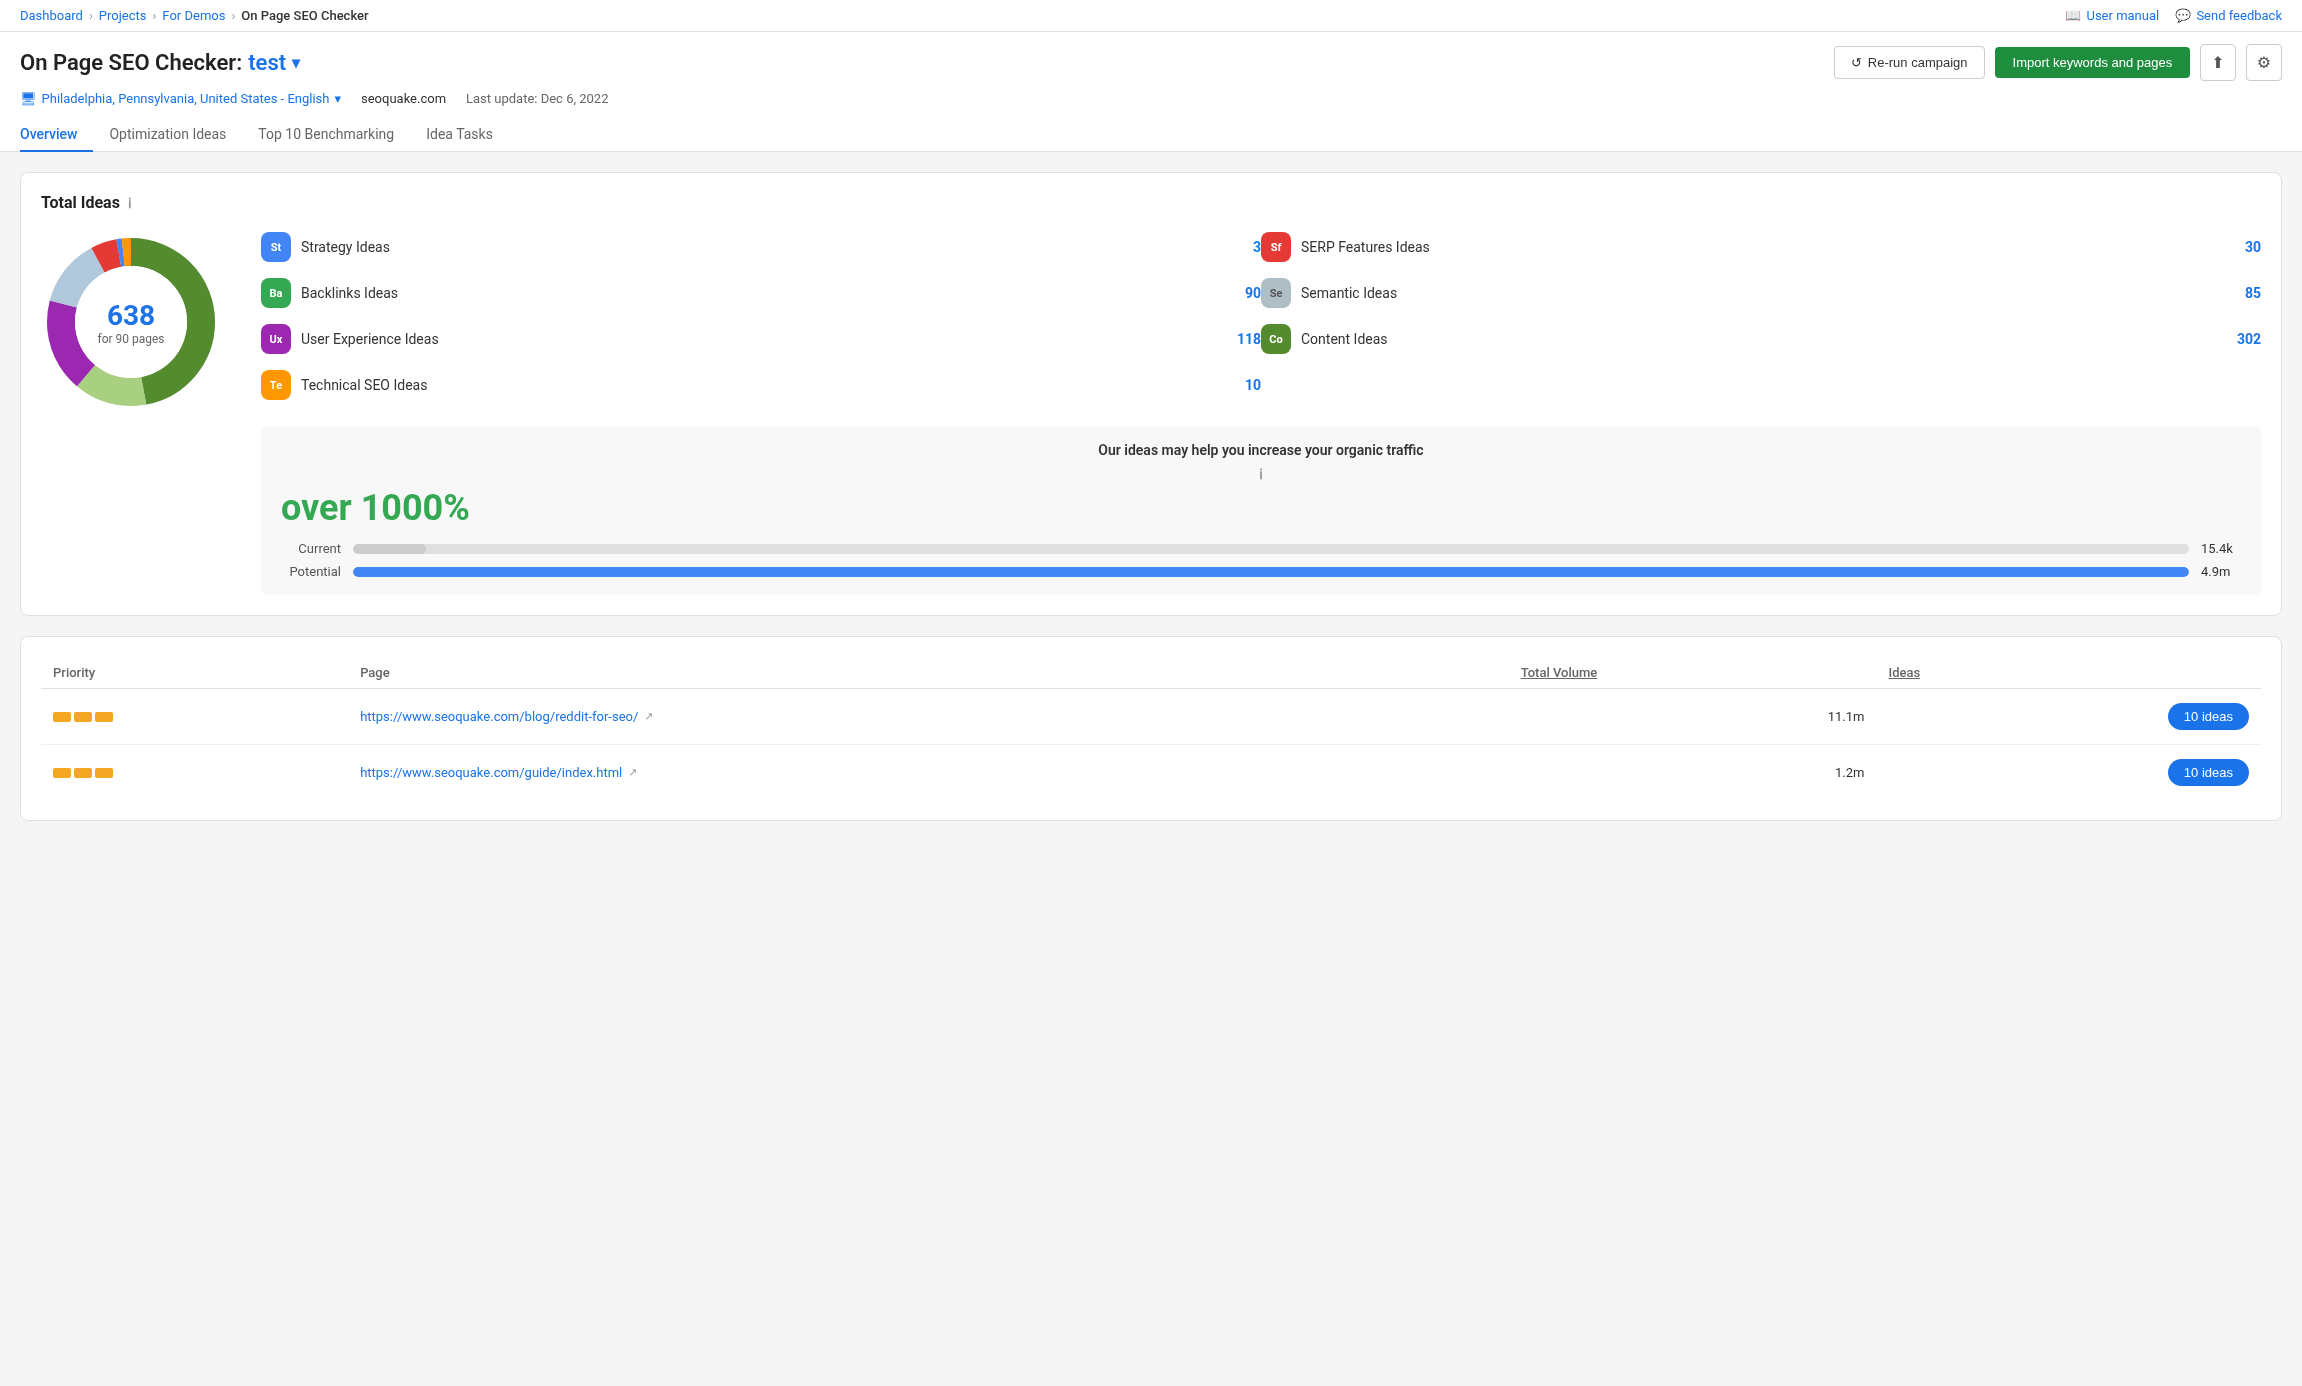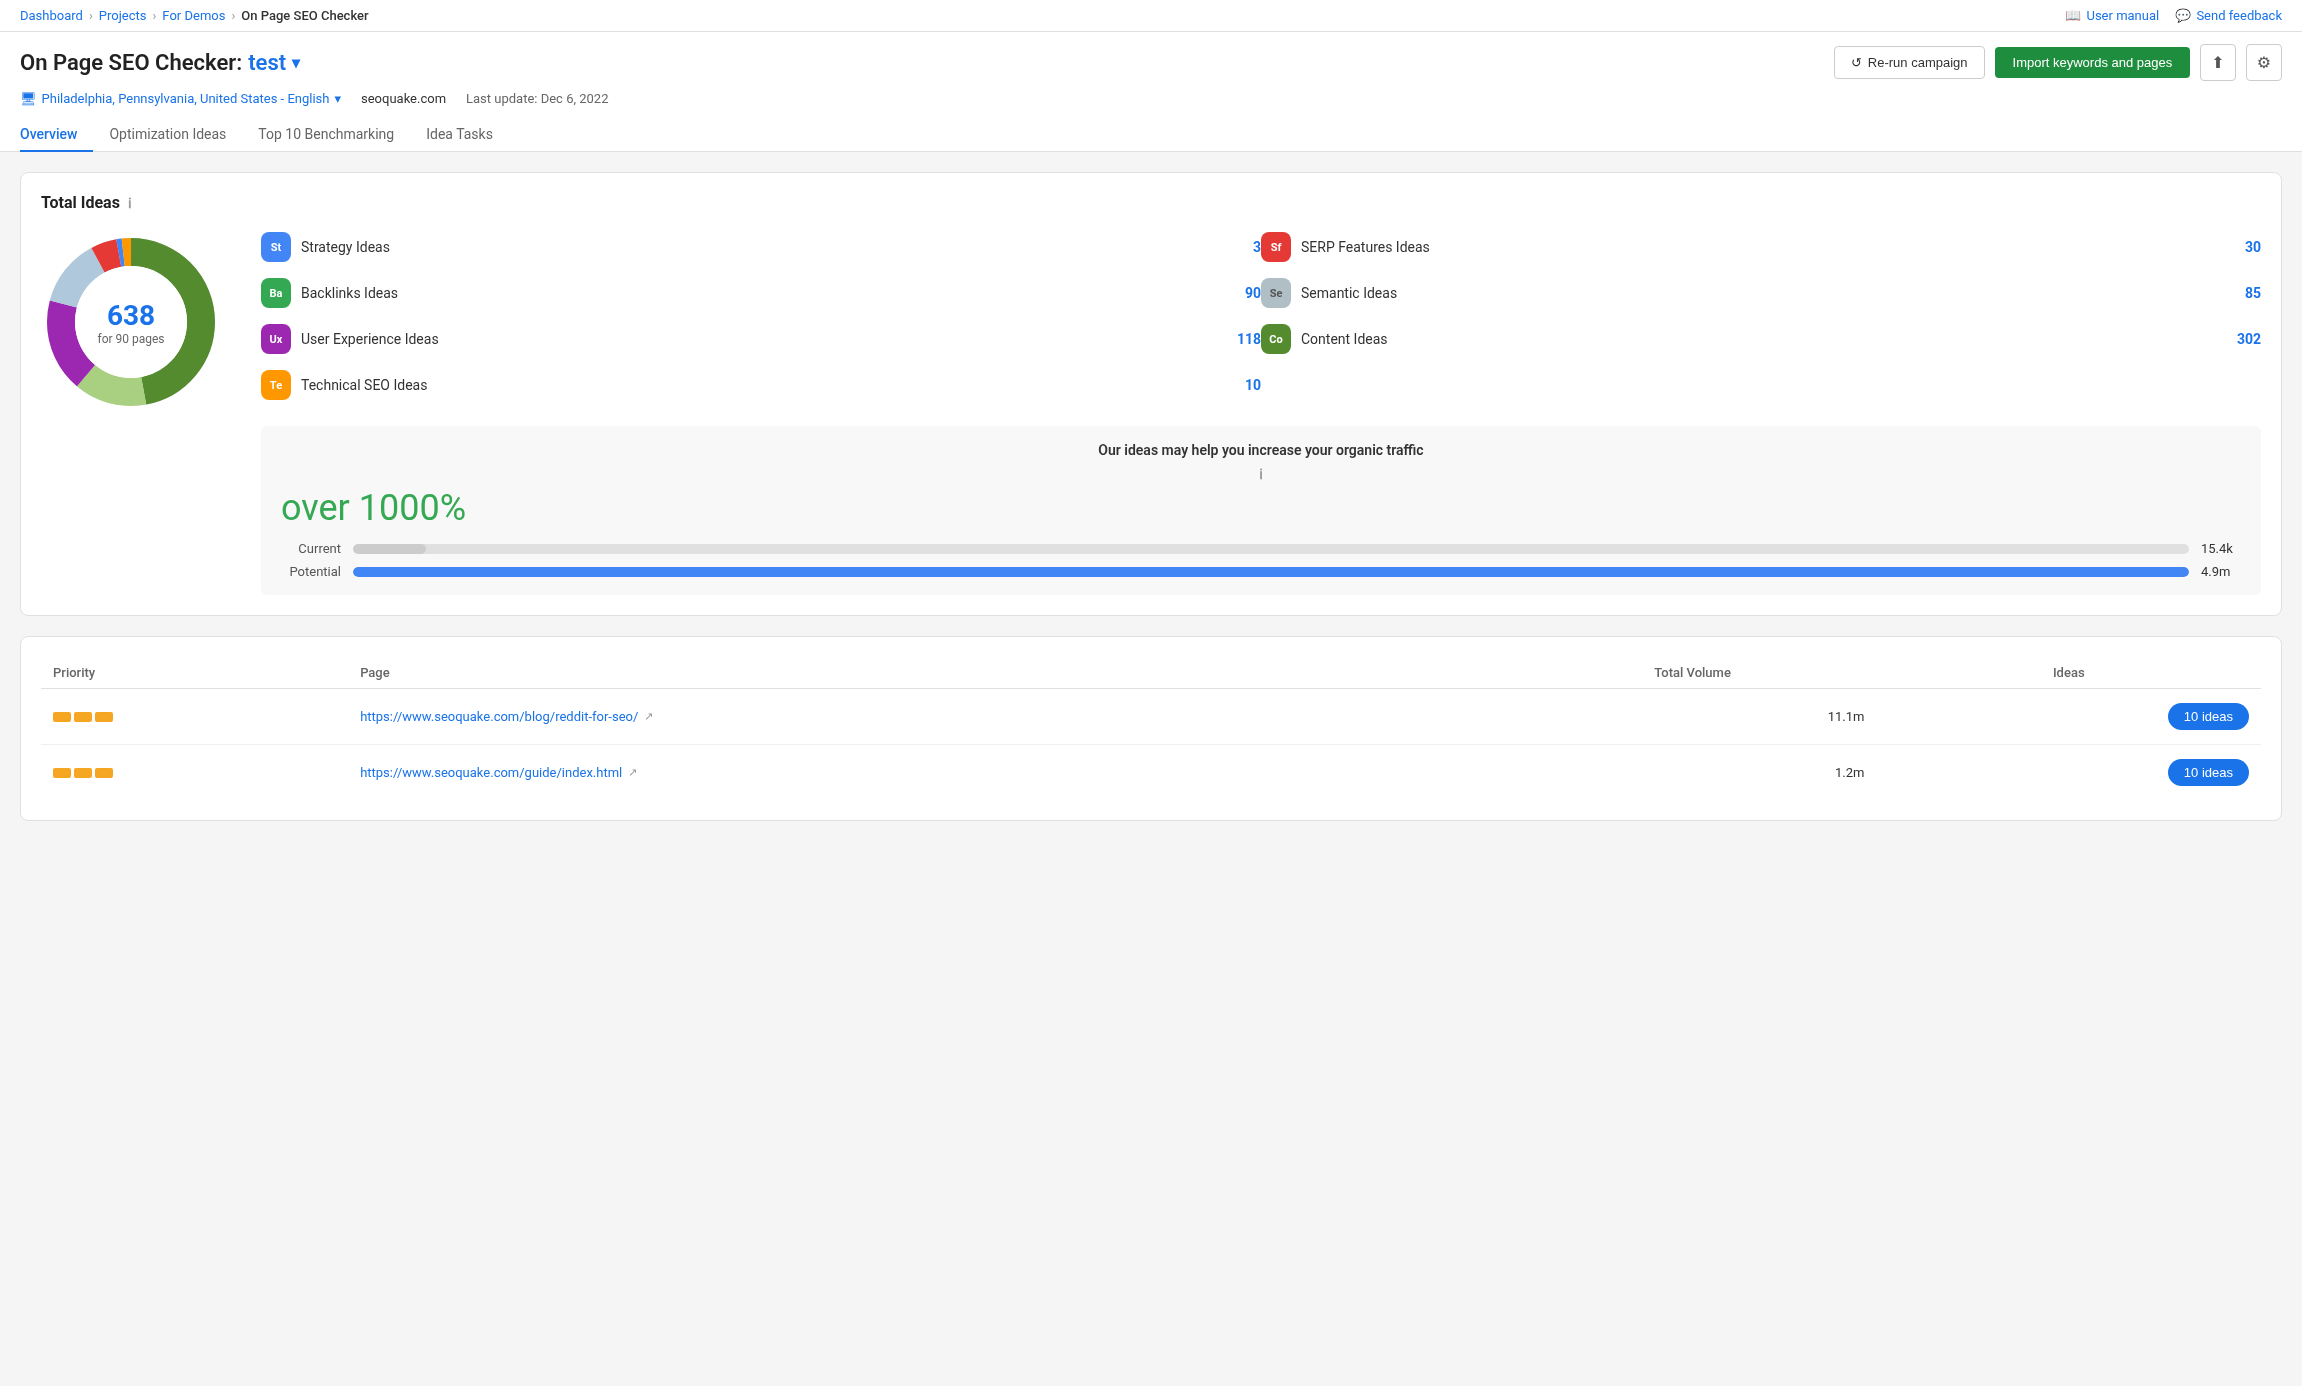--- a/index.html
+++ b/index.html
@@ -56,35 +56,35 @@
     .badge-st { background: #4285f4; }
     .badge-ba { background: #34a853; }
     .badge-ux { background: #9c27b0; }
     .badge-te { background: #ff9800; }
     .badge-sf { background: #e53935; }
     .badge-se { background: #b0bec5; color: #555; }
     .badge-co { background: #558b2f; }
 
     .traffic-section { background: #f8f8f8; border-radius: 6px; padding: 16px 20px; margin-top: 10px; }
     .traffic-title { font-size: 14px; font-weight: 600; color: #333; margin-bottom: 4px; display: flex; align-items: center; gap: 6px; flex-direction: column; }
-    .traffic-percent { font-size: 36px; font-weight: 400; color: #34a853; margin-bottom: 12px; }
+    .traffic-percent { font-size: 36px; font-weight: 700; color: #34a853; margin-bottom: 12px; }
     .traffic-bars { display: flex; flex-direction: column; gap: 8px; }
     .bar-row { display: flex; align-items: center; gap: 12px; }
     .bar-label { font-size: 13px; color: #555; width: 60px; text-align: right; }
     .bar-track { flex: 1; height: 10px; background: #e0e0e0; border-radius: 5px; overflow: hidden; }
     .bar-fill { height: 100%; border-radius: 5px; }
     .bar-current { background: #ccc; width: 4%; }
     .bar-potential { background: #4285f4; width: 100%; }
     .bar-value { font-size: 13px; color: #333; width: 40px; }
 
     
     .table-title { font-size: 16px; font-weight: 700; color: #222; margin-bottom: 16px; }
     .pages-table { width: 100%; border-collapse: collapse; }
     .pages-table th { font-size: 13px; color: #666; font-weight: 500; padding: 8px 12px; text-align: left; border-bottom: 1px solid #e0e0e0; }
-    .pages-table th.right { text-align: center; }
+    .pages-table th.right { text-align: left; text-decoration: underline; }
     .pages-table td { padding: 14px 12px; border-bottom: 1px solid #f0f0f0; font-size: 13px; color: #333; vertical-align: middle; }
     .pages-table tr:last-child td { border-bottom: none; }
     .priority-bars { display: flex; gap: 3px; }
     .pbar { width: 18px; height: 10px; border-radius: 2px; background: #f5a623; }
     .page-link { color: #1a73e8; text-decoration: none; display: flex; align-items: center; gap: 6px; }
     .ext-icon { font-size: 11px; color: #999; }
     .vol { text-align: right; color: #333; }
     .ideas-btn { background: #1a73e8; color: #fff; border: none; border-radius: 16px; padding: 6px 16px; font-size: 13px; font-weight: 500; cursor: pointer; white-space: nowrap; }
     .ideas-cell { text-align: right; }
   </style>

